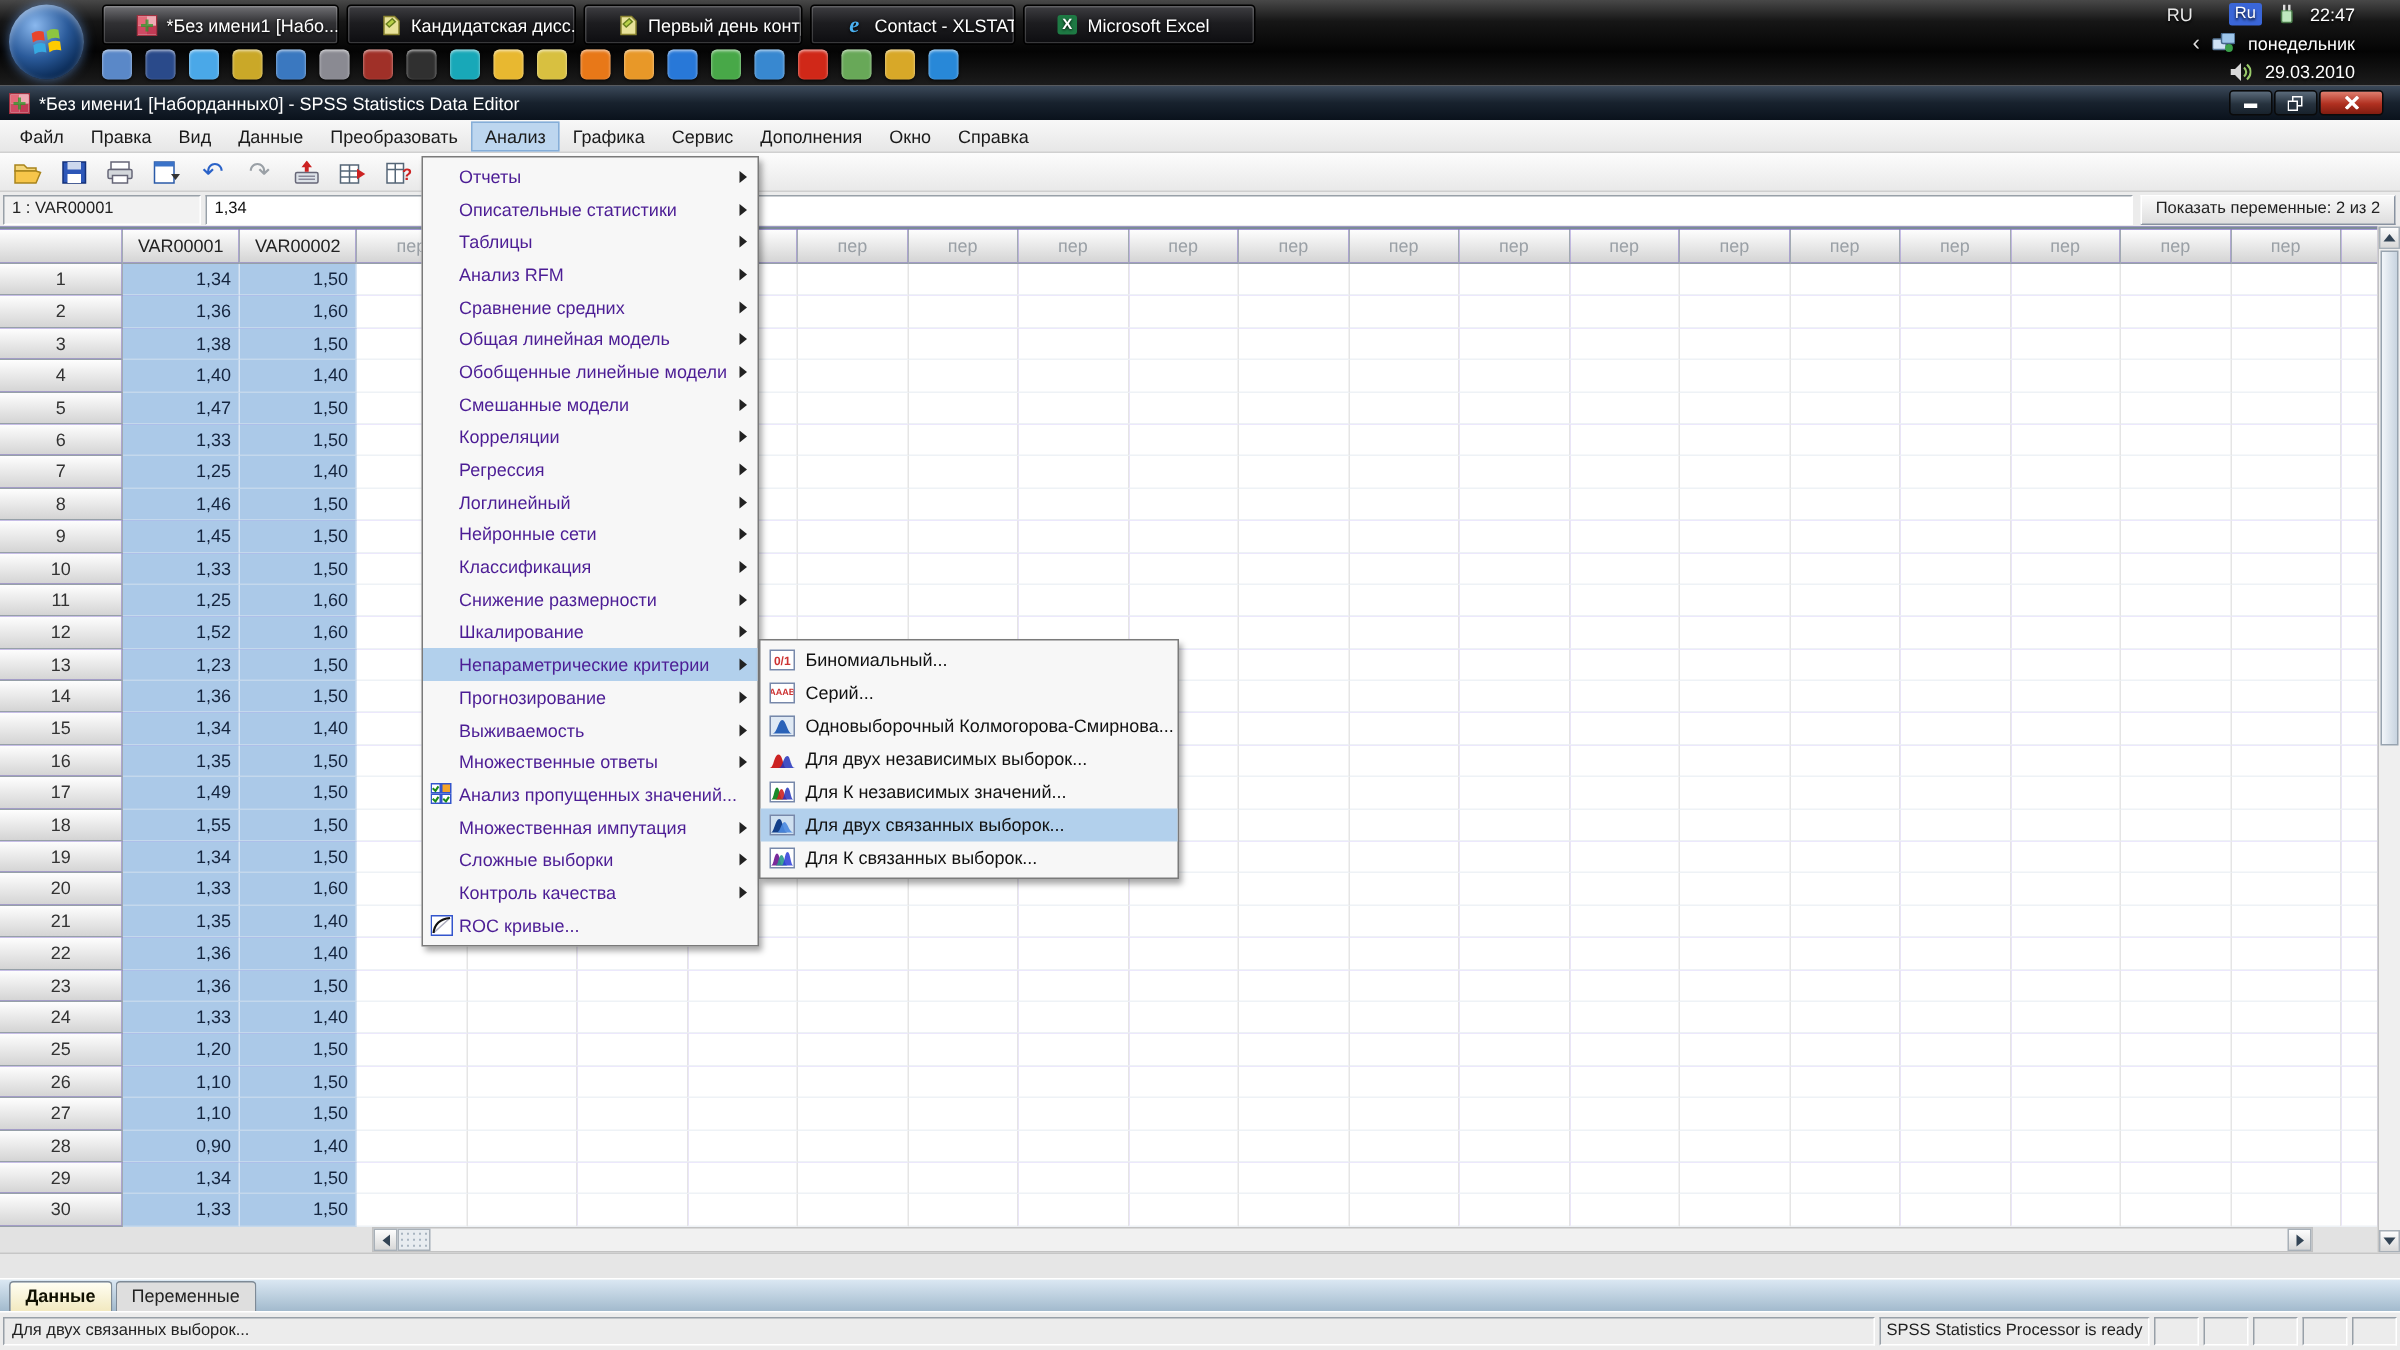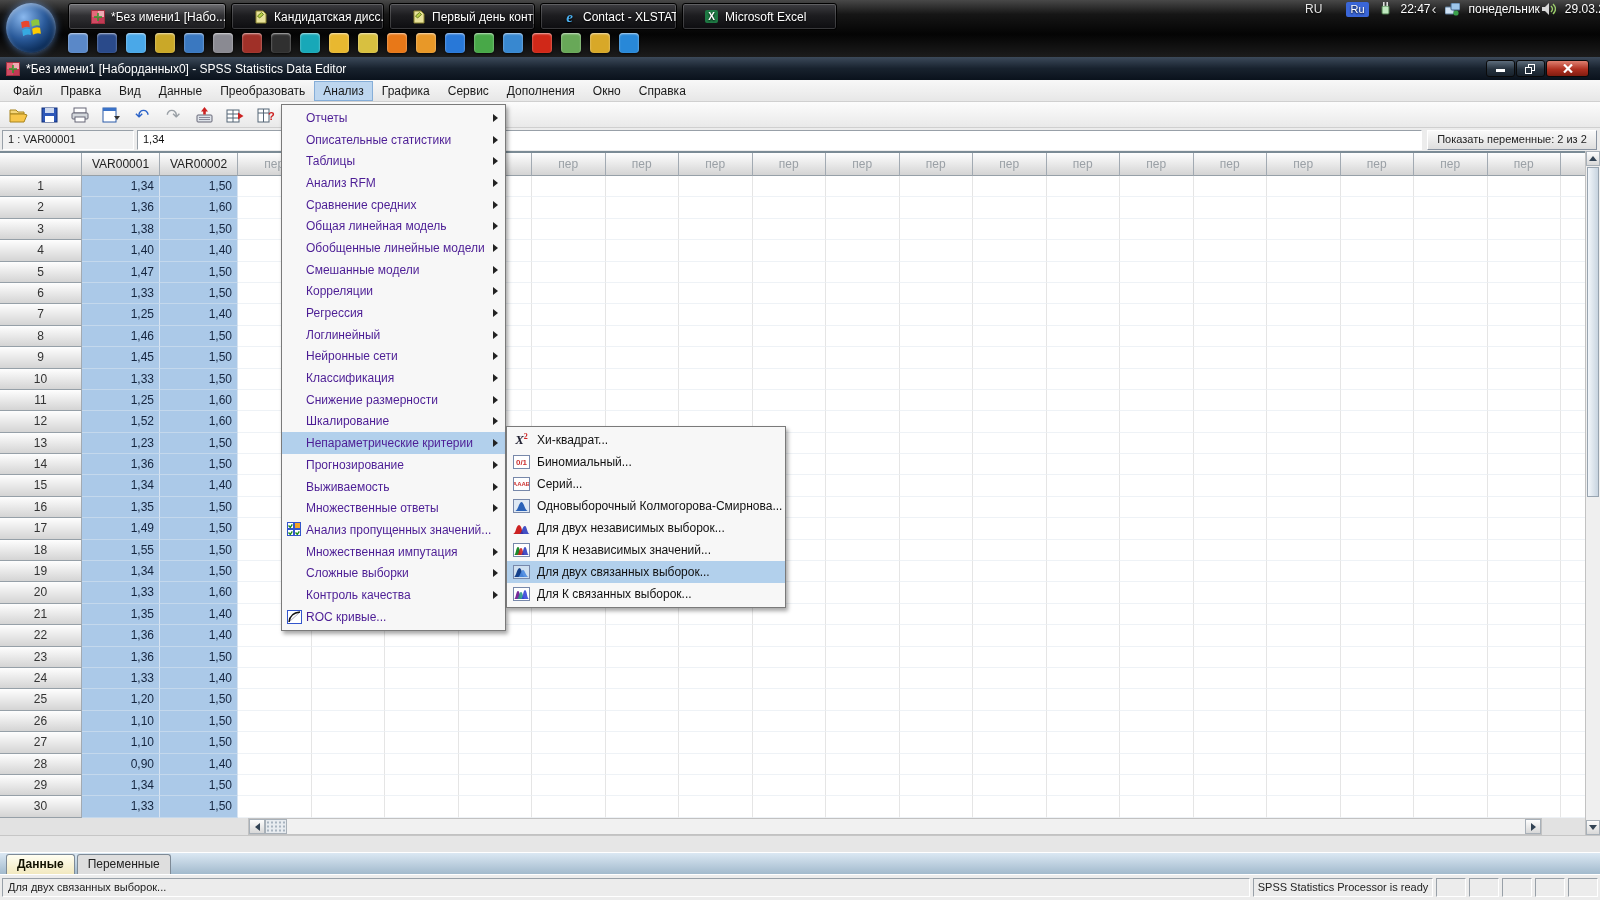--- a/index.html
+++ b/index.html
@@ -17,21 +17,21 @@
 .task-buttons{position:absolute;left:68px;top:3px;display:flex;gap:5px}
 .task-btn{height:27px;border-radius:3px;border:1px solid #000;display:flex;align-items:center;
   padding:0 21px;gap:6px;color:#fff;font-size:12px;white-space:nowrap;overflow:hidden;
   background:linear-gradient(#3e3e42,#1d1d20 45%,#0d0d10);box-shadow:inset 0 0 0 1px rgba(255,255,255,.18);
   text-shadow:0 1px 2px #000}
 .task-btn.active{background:linear-gradient(#707074,#313134 45%,#1a1a1d)}
 .tb-ic{flex:none;display:inline-flex;align-items:center;justify-content:center;width:15px;height:15px}
 .quick-launch{position:absolute;left:68px;top:33px;display:flex;gap:9px;align-items:center}
 .ql{width:20px;height:20px;border-radius:4px;box-shadow:inset 0 1px 2px rgba(255,255,255,.65),0 1px 2px rgba(0,0,0,.6)}
 .tray{position:absolute;right:0;top:0;width:240px;height:57px;color:#fff;font-size:12px;
-  display:flex;flex-direction:row;justify-content:center;gap:1px;padding-right:30px;text-shadow:0 1px 2px #000}
+  display:flex;flex-direction:column;justify-content:center;gap:1px;padding-right:30px;text-shadow:0 1px 2px #000}
 .tray-row{display:flex;justify-content:flex-end;align-items:center;gap:8px;height:18px}
 .lang-plain{margin-right:16px;color:#e8e8e8}
 .lang-box{background:var(--tray-lang);border-radius:2px;padding:0 4px;font-size:11px;line-height:15px}
 .chev{color:#ddd;font-size:15px;line-height:14px}
 .tray-ic{display:inline-flex;width:16px;height:14px;align-items:center;justify-content:center}
 
 
 .titlebar{position:absolute;top:57px;left:0;width:1600px;height:23px;display:flex;align-items:center;
   gap:6px;padding:0 5px;color:#fff;font-size:12px;
   background:linear-gradient(#3c4a5a,#18222e 50%,#0a121c)}
@@ -1173,26 +1173,20 @@
             <path d="M2,12 Q3,3 13,2" stroke="#111" fill="none" stroke-width="1.4"></path>
           </svg>
         </span>
         <span class="dd-label">ROC кривые...</span>
         <span class="dd-arrow none"></span>
       </div>
     </div>
   <div class="submenu">
       <div class="sm-item">
         <span class="sm-ico">
-          <span style="font-family:'Liberation Serif',serif;font-weight:bold;font-size:13px;color:#223;font-style:italic">X<sup style="font-size:8px;color:#c22;font-style:normal">2</sup></span>
-        </span>
-        <span>Хи-квадрат...</span>
-      </div>
-      <div class="sm-item">
-        <span class="sm-ico">
           <span class="mini-box" style="color:#c33;font-size:8px;font-weight:bold">0/1</span>
         </span>
         <span>Биномиальный...</span>
       </div>
       <div class="sm-item">
         <span class="sm-ico">
           <span class="mini-box" style="color:#c33;font-size:6px;font-weight:bold">AAAB</span>
         </span>
         <span>Серий...</span>
       </div>

